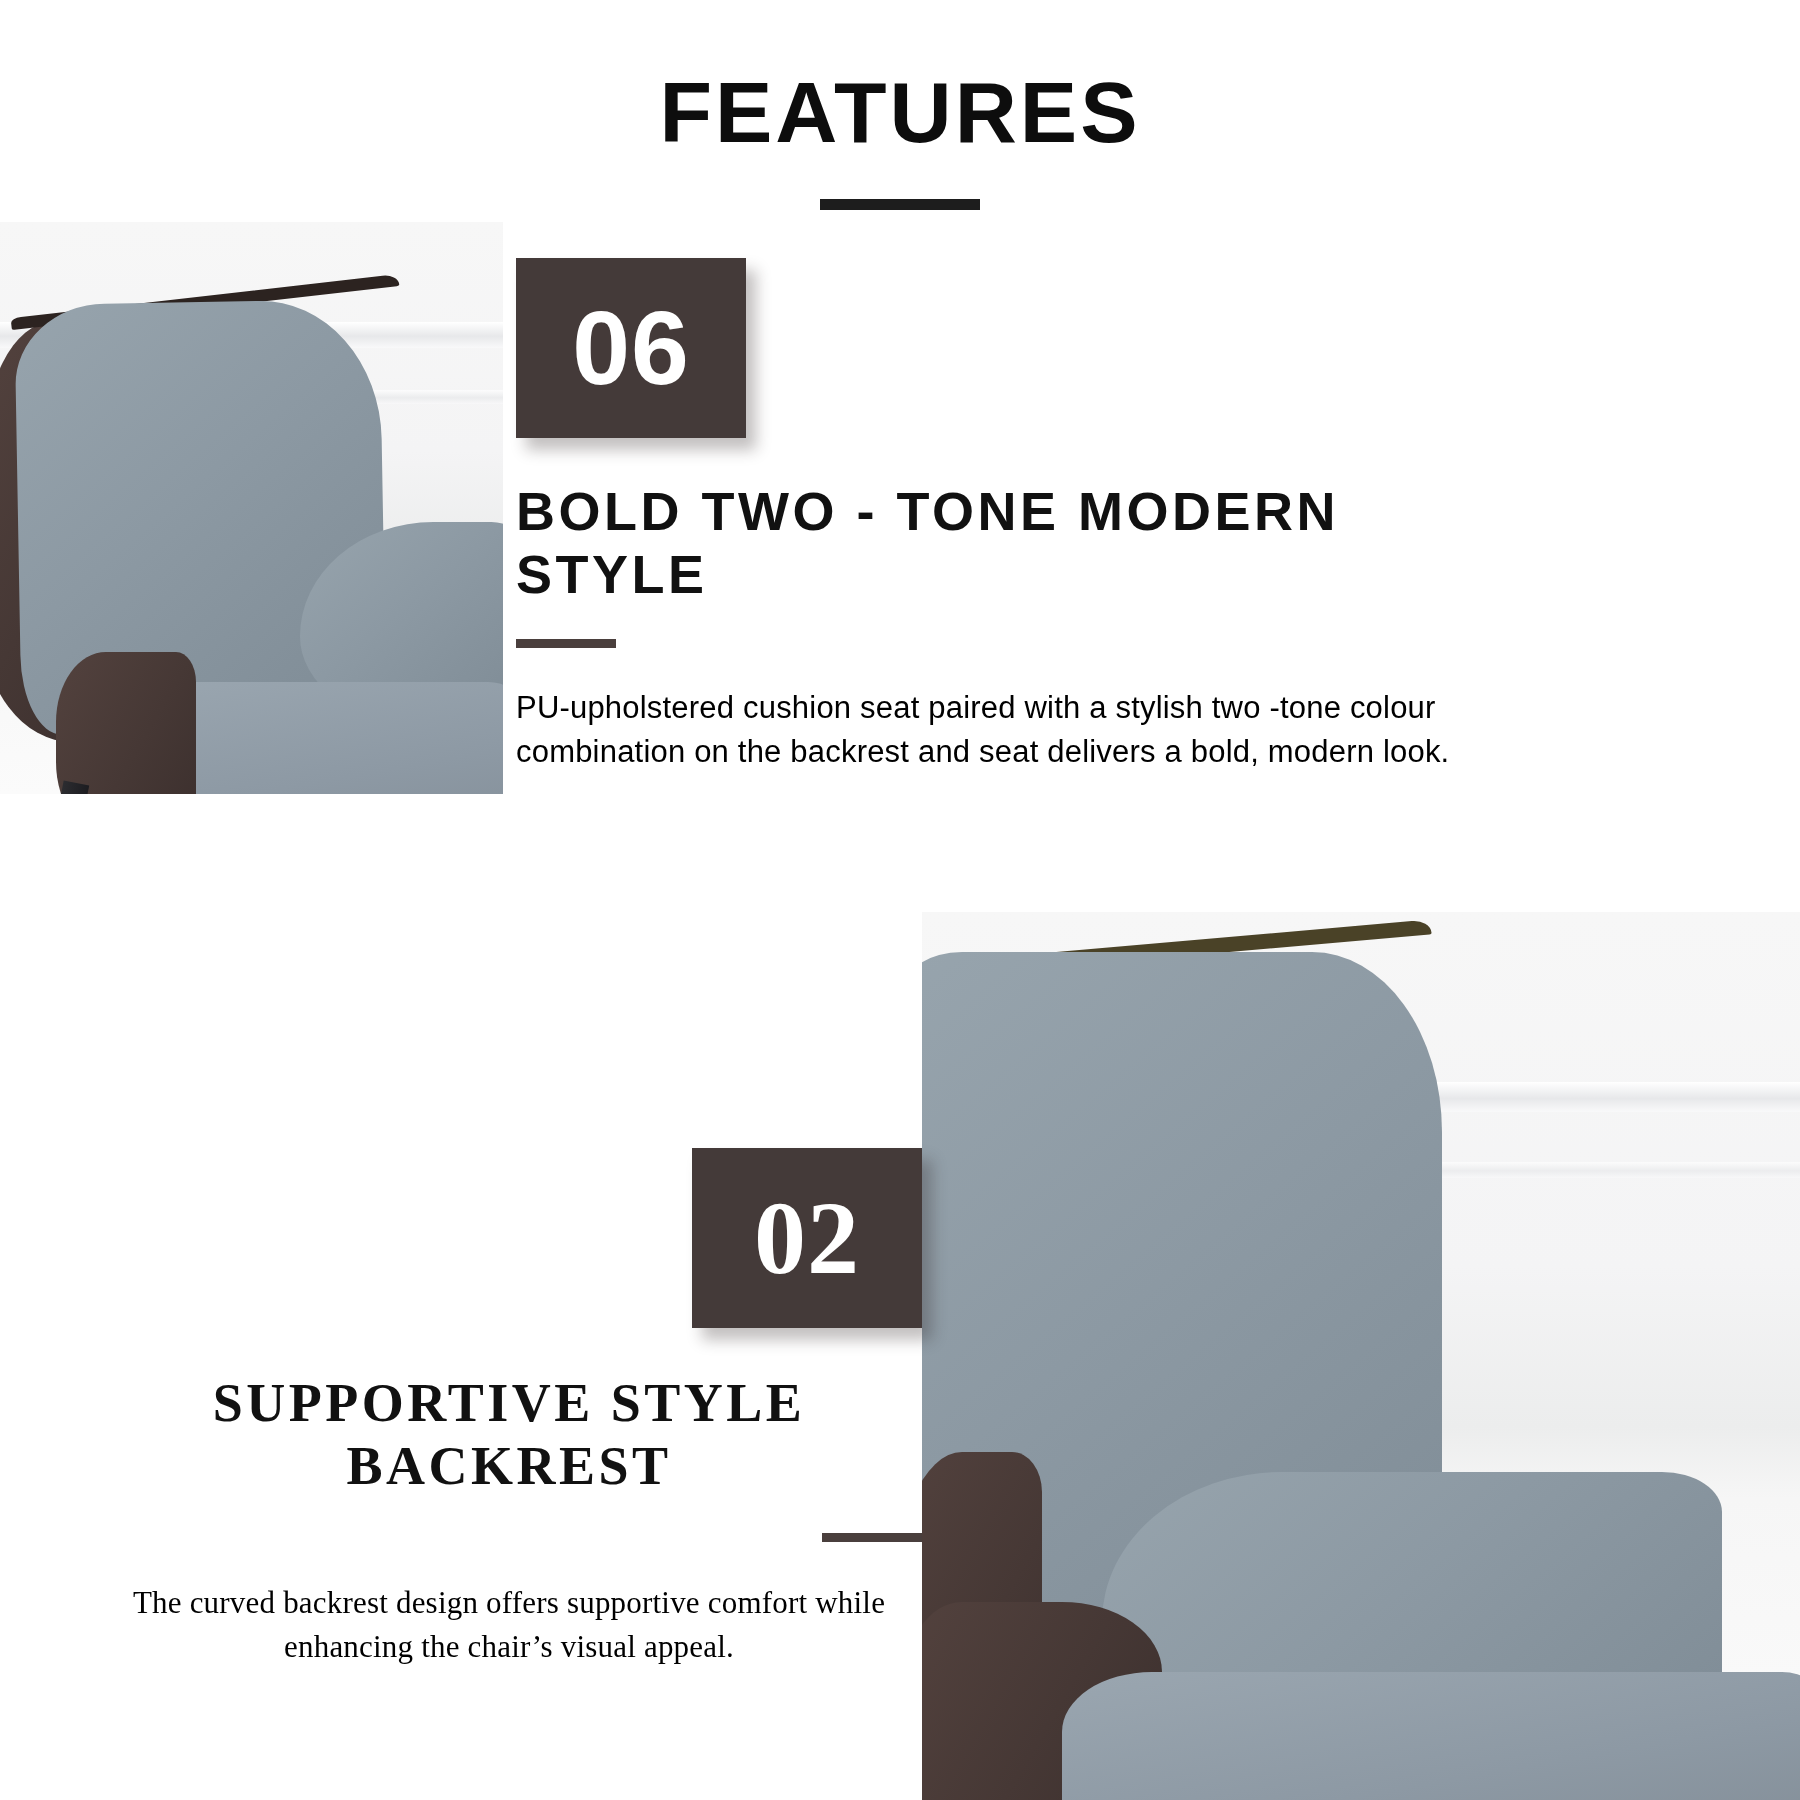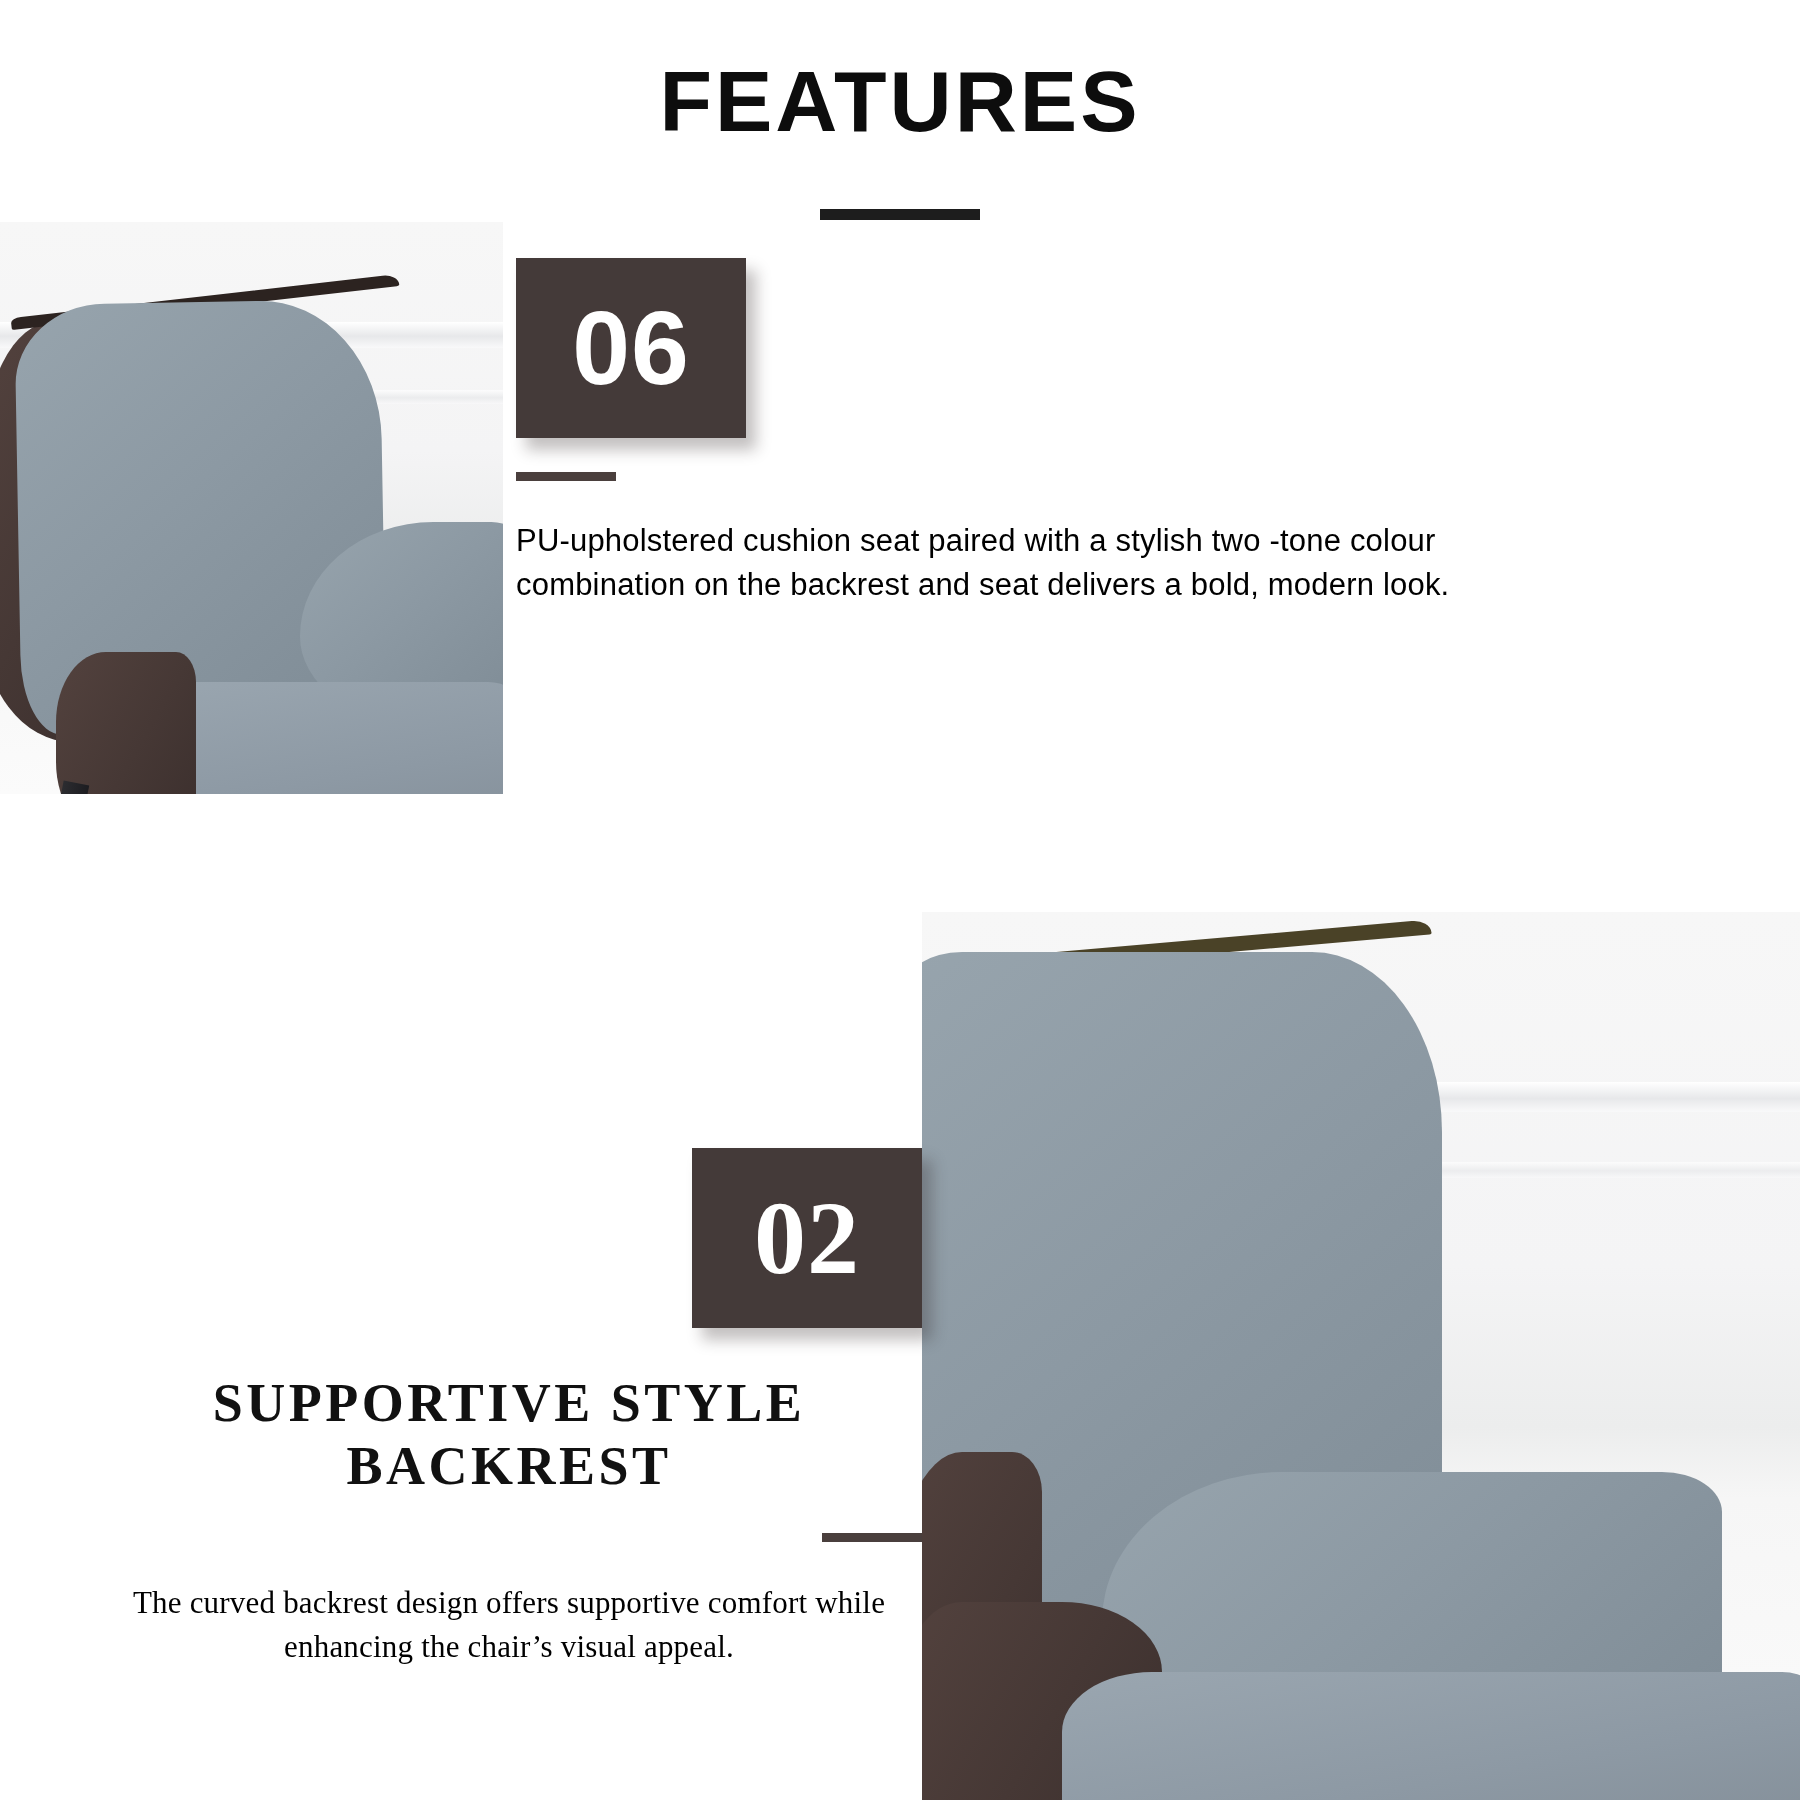--- a/index.html
+++ b/index.html
@@ -8,21 +8,21 @@
     background:#ffffff;
     font-family:"Liberation Sans", sans-serif;
     color:#111111;
     position:relative;
     overflow:hidden;
   }
 
   
   .page-header{
     position:absolute; top:0; left:0; width:1800px; height:220px;
-    display:flex; flex-direction:column; align-items:center; justify-content:space-between;
+    display:flex; flex-direction:column; align-items:center; justify-content:center;
   }
   .page-title{
     margin-top:58px;
     font-size:86px;
     font-weight:bold;
     letter-spacing:3px;
     line-height:1;
     color:#0d0d0d;
   }
   .title-rule{
@@ -159,20 +159,21 @@
               border-radius:50px 20px 40px 60px / 70px 30px 50px 80px;"></div>
 
   <div class="chair-leg" style="left:52px; top:560px; width:26px; height:120px; transform:rotate(11deg);"></div>
 
 </div>
 
 <div class="feature" id="feature-one">
   <div class="num-badge">
     <span>06</span>
   </div>
+  <div class="feature-heading">BOLD TWO - TONE MODERN STYLE</div>
   <div class="feature-rule"></div>
   <div class="feature-body">PU-upholstered cushion seat paired with a stylish two -tone colour combination on the backrest and seat delivers a bold, modern look.</div>
 </div>
 
 <div class="photo" id="photo-two">
   <div class="wall"></div>
   <div class="moulding" style="top:170px;height:30px;"></div>
   <div class="moulding" style="top:250px;height:16px;opacity:.65;"></div>
 
   <div class="chair-piping" style="left:-10px; top:30px; width:520px; height:15px;

